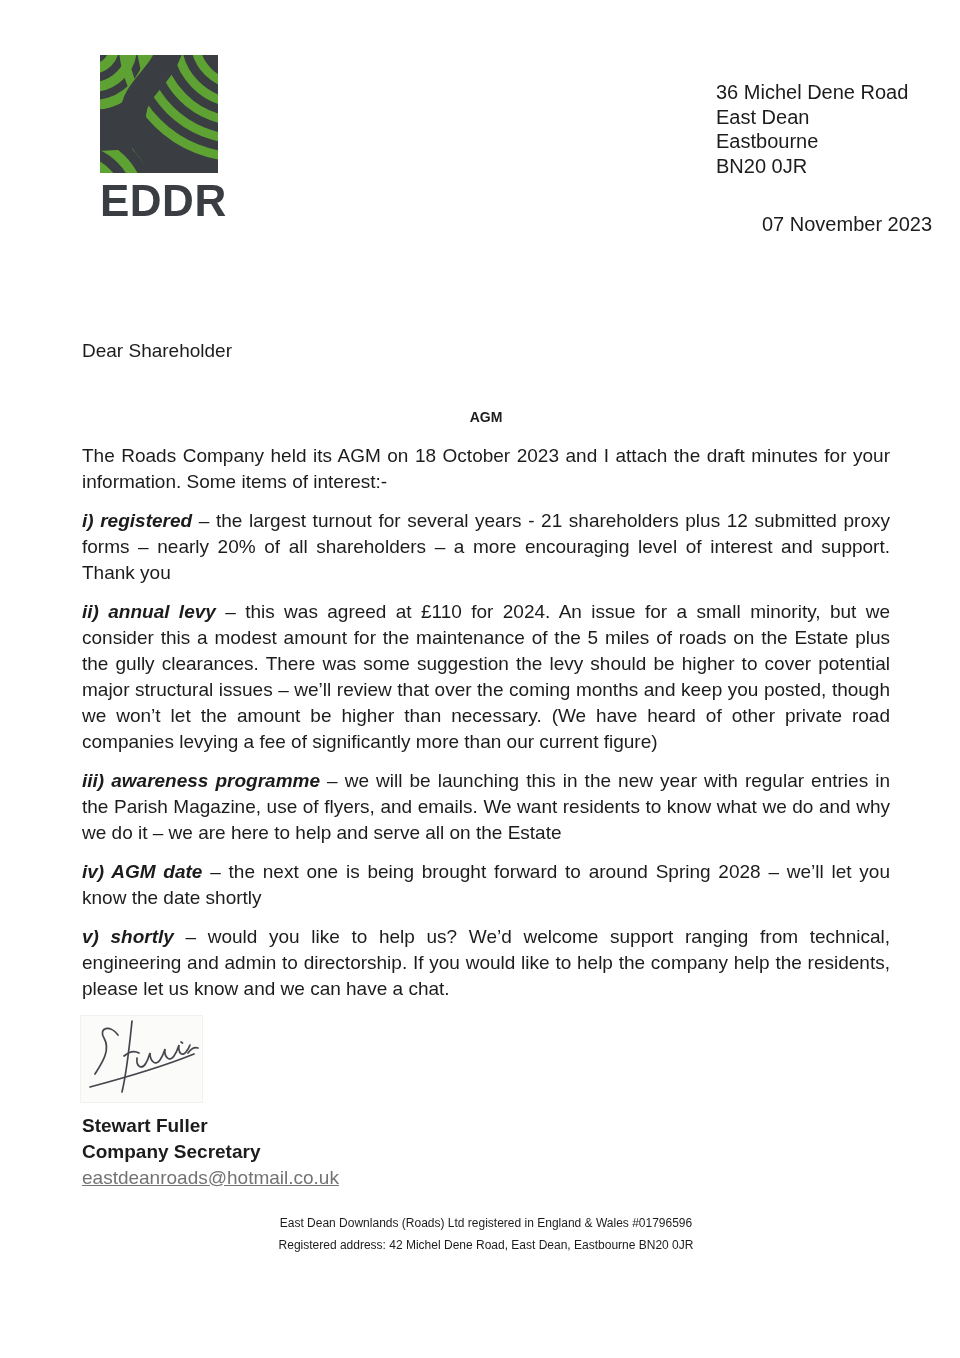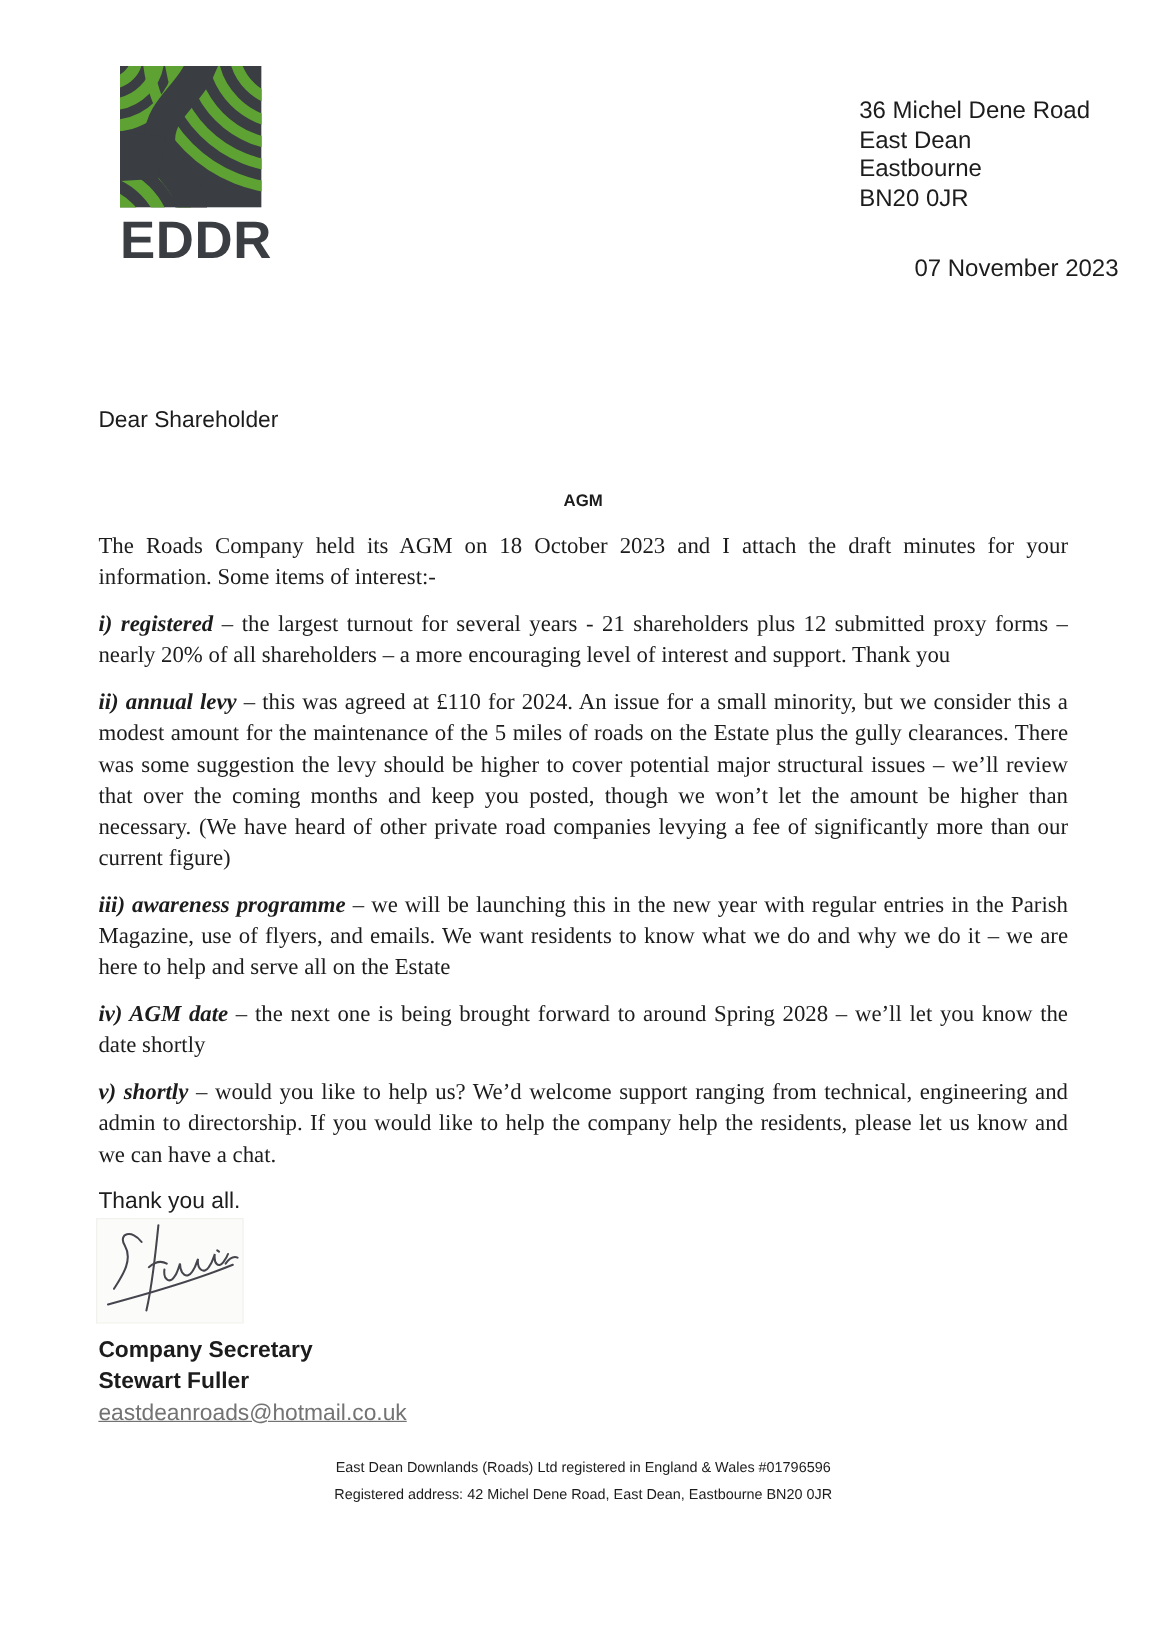--- a/index.html
+++ b/index.html
@@ -22,21 +22,21 @@
   }
 
   
   .sender-block { position:absolute; left:716px; top:80px; font-size:20px; line-height:24.5px; }
   .date-line { position:absolute; left:716px; top:213px; font-size:20px;margin-left:46px; }
 
   
   .letter-body { position:absolute; left:82px; top:338px; width:808px; font-size:19px; line-height:26px; }
   .salutation { margin:0 0 40px 0; }
   .letter-heading { text-align:center; font-weight:bold; margin:0 0 13px 0; font-size:14px; }
-  p.para { margin:0 0 13px 0; text-align:justify;font-family:Liberation Serif, serif; }
+  p.para { margin:0 0 13px 0; text-align:justify; }
   .lead { font-weight:bold; font-style:italic; }
   .closing { margin:0; }
 
   
   .signature-box {
     position:absolute; left:80px; top:1015px; width:123px; height:88px;
     background:#fbfbf9; box-shadow:0 0 0 1px #f1f1ee inset;
   }
   .signature-box svg { display:block; width:123px; height:88px; }
 
@@ -119,22 +119,22 @@
         <path d="M44,41 Q52,34 59,38"></path>
         <path d="M57,43 C56,52 62,55 66,48 C68,45 69,41 70,38 C70,47 76,51 80,45 C83,41 84,37 85,34 C84,43 90,47 94,41 C97,37 98,33 99,30 C98,38 102,42 106,37 Q109,33 110,30"></path>
         <path d="M108,38 q5,-7 10,-5"></path>
         <path d="M10,72 C40,64 82,52 114,39"></path>
         <path d="M101,27 l1.5,1"></path>
       </g>
     </svg>
   </div>
 
   <div class="signatory">
+    <div class="bold-line">Stewart Fuller</div>
     <div class="bold-line">Company Secretary</div>
-    <div class="bold-line">Stewart Fuller</div>
     <div><a class="email-link">eastdeanroads@hotmail.co.uk</a></div>
   </div>
 
   <div class="footer">
     <div>East Dean Downlands (Roads) Ltd registered in England &amp; Wales #01796596</div>
     <div>Registered address: 42 Michel Dene Road, East Dean, Eastbourne BN20 0JR</div>
   </div>
 
 </div>
 

